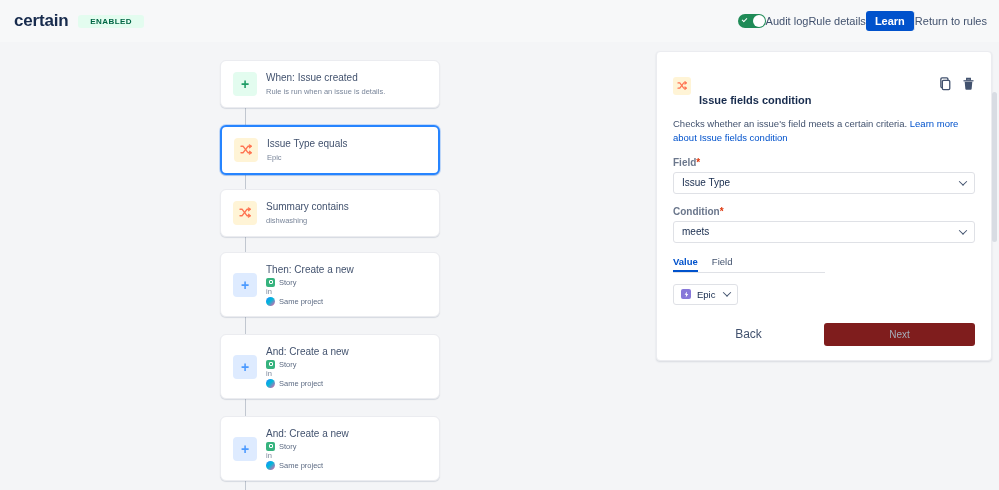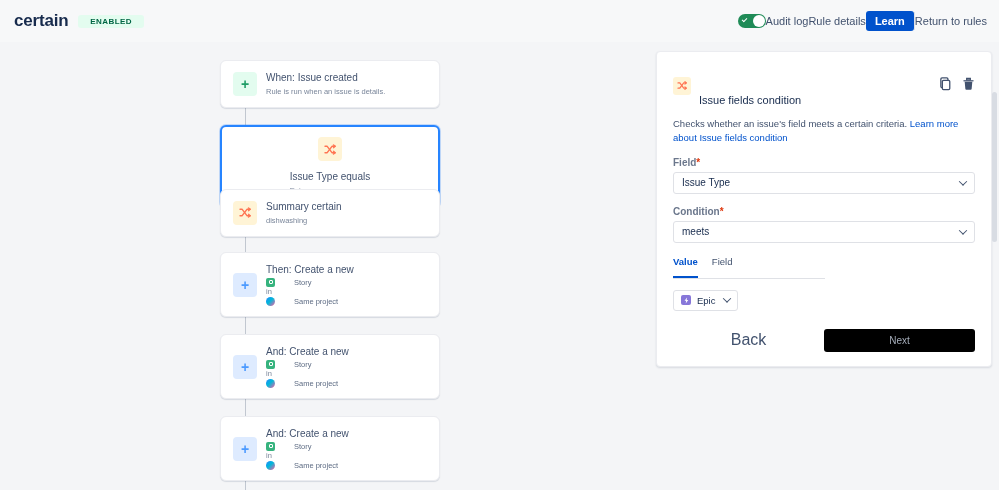--- a/index.html
+++ b/index.html
@@ -75,41 +75,40 @@
     border-radius: 6px;
     box-shadow: 0 1px 1px rgba(9,30,66,0.13);
     display: flex; align-items: center; gap: 9px;
     padding: 10px 12px;
     cursor: pointer;
     z-index: 2;
   }
   .card.selected {
     border: 2px solid #2684ff;
     box-shadow: 0 0 0 1px rgba(38,132,255,0.25), 0 1px 1px rgba(9,30,66,0.13);
-    flex-direction: column;
   }
   .card-icon {
     width: 24px; height: 24px; border-radius: 4px;
     flex: 0 0 24px;
     display: flex; align-items: center; justify-content: center;
     font-size: 14px; font-weight: 600;
   }
   .icon-green { background: #e3fcef; color: #1f9d66; }
   .icon-blue  { background: #deebff; color: #4c9aff; }
   .icon-amber { background: #fff4d6; }
   .card-body { min-width: 0; }
   .card-title {
     font-size: 10px; color: #42526e; line-height: 1.35;
     white-space: nowrap; overflow: hidden; text-overflow: ellipsis;
   }
   .card-sub {
     font-size: 7.5px; color: #7a869a; line-height: 1.5; margin-top: 1px;
     white-space: nowrap; overflow: hidden; text-overflow: ellipsis;
   }
-  .sub-row { display: flex; align-items: center; gap: 19px; margin-top: 1px; }
+  .sub-row { display: flex; align-items: center; gap: 4px; margin-top: 1px; }
   .sub-row span.txt { font-size: 7.5px; color: #5e6c84; }
   .sub-word { font-size: 7.5px; color: #7a869a; line-height: 1.3; }
 
   .mini-story {
     width: 9px; height: 9px; border-radius: 2px;
     background: #36b37e; flex: 0 0 9px;
     display: flex; align-items: center; justify-content: center;
   }
   .mini-story i {
     width: 4px; height: 4px; border: 1.2px solid #fff; border-radius: 1px;
@@ -130,21 +129,21 @@
     background: #fff;
     border: 1px solid #ebecf0; border-radius: 4px;
     box-shadow: 0 1px 2px rgba(9,30,66,0.12);
     padding: 13px 16px 14px 16px;
   }
   .panel-head { display: flex; align-items: center; gap: 8px; }
   .panel-icon {
     width: 18px; height: 18px; border-radius: 3px; background: #fff4d6;
     display: flex; align-items: center; justify-content: center; flex: 0 0 18px;
   }
-  .panel-title { font-size: 11px; font-weight: 400; color: #172b4d; margin-top: 29px; }
+  .panel-title { font-size: 11px; font-weight: 700; color: #172b4d; margin-top: 29px; }
   .panel-actions { margin-left: auto; display: flex; gap: 10px; align-items: center; }
   .panel-desc {
     margin-top: 11px; font-size: 9.5px; line-height: 1.45; color: #42526e;
   }
   .panel-desc a { color: #0052cc; text-decoration: none; }
   .field-label {
     margin-top: 12px; font-size: 10px; font-weight: 600; color: #6b778c;
   }
   .req { color: #de350b; }
   .select {
@@ -158,45 +157,45 @@
     width: 6px; height: 6px;
     border-right: 1.3px solid #42526e; border-bottom: 1.3px solid #42526e;
     transform: rotate(45deg) translate(-1px,-1px);
     display: block;
   }
   .tabs {
     margin-top: 13px; display: flex; gap: 14px;
     border-bottom: 1px solid #dfe1e6; width: 152px;
   }
   .tab {
-    font-size: 9.5px; padding-bottom: 11px; color: #42526e; cursor: pointer;
+    font-size: 9.5px; padding-bottom: 5px; color: #42526e; cursor: pointer;
   }
   .tab.active { color: #0052cc; font-weight: 600; box-shadow: inset 0 -2px 0 #0052cc; }
   .chip {
     margin-top: 11px; display: inline-flex; align-items: center; gap: 6px;
     border: 1px solid #dfe1e6; border-radius: 3px;
     padding: 4px 7px; cursor: pointer; background: #fff;
   }
   .chip-icon {
     width: 10px; height: 10px; border-radius: 2px; background: #8777d9;
     display: flex; align-items: center; justify-content: center; flex: 0 0 10px;
   }
   .chip-label { font-size: 9.5px; color: #172b4d; }
   .chip .chev-glyph { margin-left: 3px; }
   .panel-footer {
     margin-top: 18px; display: flex; align-items: center; gap: 0;
   }
   .btn-back {
     width: 152px; text-align: center;
-    font-size: 16px; color: #42526e; background: none; border: none; cursor: pointer;
+    font-size: 12px; color: #42526e; background: none; border: none; cursor: pointer;
   }
   .btn-next {
     width: 152px; text-align: center;
     font-size: 10px; color: #a5adba;
-    background: #000000; border: none; border-radius: 3px;
+    background: #7f1d1d; border: none; border-radius: 3px;
     padding: 6px 0; cursor: not-allowed;
   }
 
   
   .scroll-track {
     position: absolute; right: 2px; top: 48px;
     width: 5px; height: 436px; background: transparent;
   }
   .scroll-thumb {
     position: absolute; right: 2px; top: 50px;
@@ -252,21 +251,21 @@
   <div class="card" style="top:147px">
     <div class="card-icon icon-amber">
       <svg class="shuffle" viewBox="0 0 14 12" fill="none" stroke="#ff7452" stroke-width="1.5" stroke-linecap="round" stroke-linejoin="round">
         <path d="M1 2.5h2.4l5.2 7H12"></path>
         <path d="M1 9.5h2.4l5.2-7H12"></path>
         <path d="M10.3 1l1.8 1.5-1.8 1.5"></path>
         <path d="M10.3 8l1.8 1.5-1.8 1.5"></path>
       </svg>
     </div>
     <div class="card-body">
-      <div class="card-title">Summary certain</div>
+      <div class="card-title">Summary contains</div>
       <div class="card-sub">dishwashing</div>
     </div>
   </div>
 
   <div class="card" style="top:210px">
     <div class="card-icon icon-blue">+</div>
     <div class="card-body">
       <div class="card-title">Then: Create a new</div>
       <div class="sub-row">
         <span class="mini-story">

